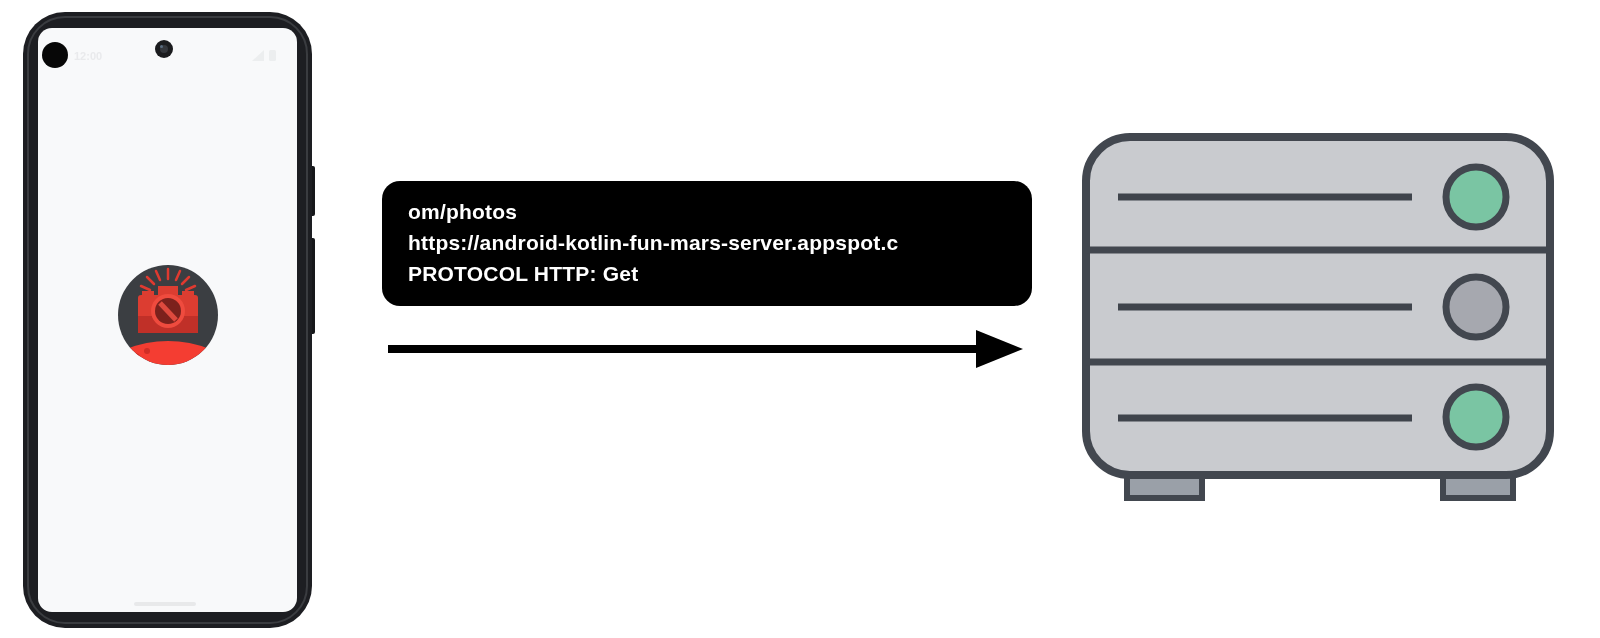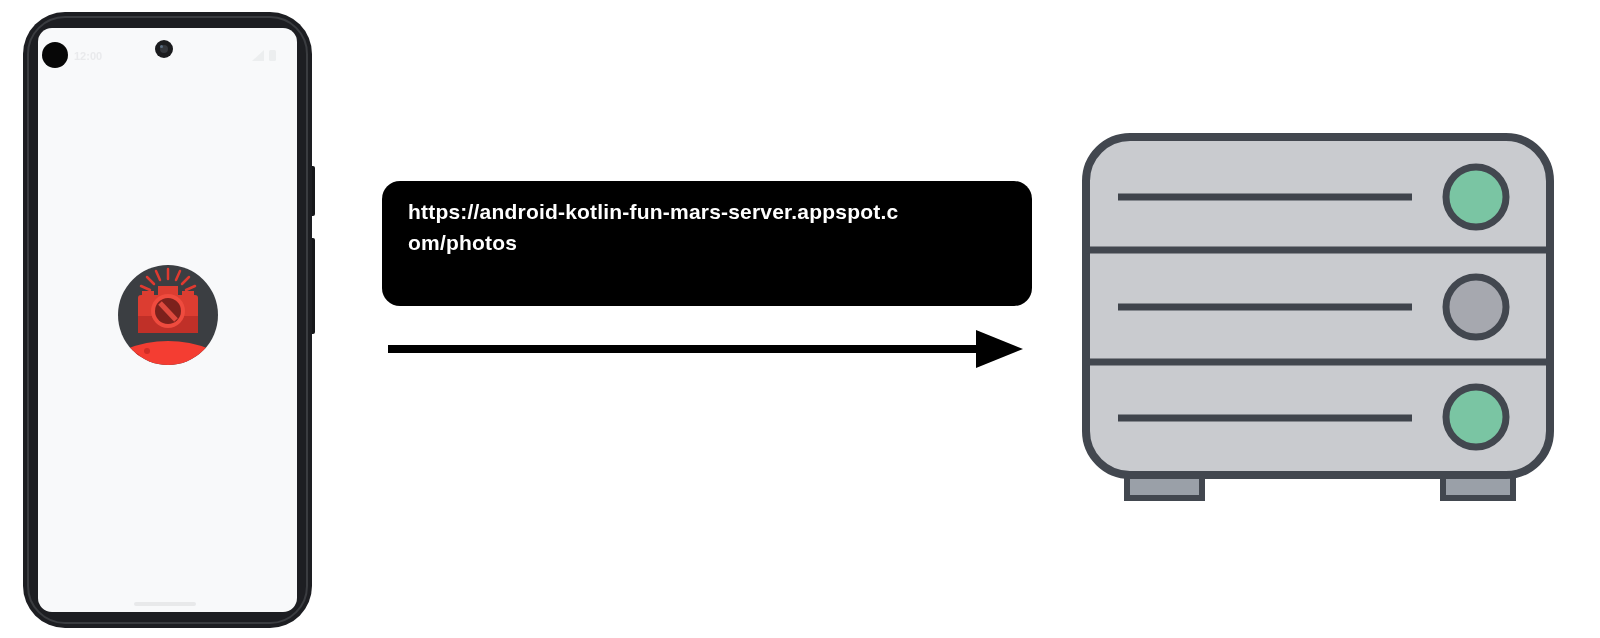--- a/index.html
+++ b/index.html
@@ -84,22 +84,23 @@
         <circle cx="148" cy="301" r="17" fill="#ef4b3e"></circle>
         <circle cx="148" cy="301" r="13" fill="#7c211c"></circle>
         <line x1="140" y1="293" x2="156" y2="310" stroke="#de4a3e" stroke-width="5"></line>
       </g>
     </g>
 
     <rect x="114" y="592" width="62" height="4" rx="2" fill="#e8e9ea"></rect>
   </svg>
 
   <div class="abs request-box">
+    <div class="line">om/photos</div>
     <div class="line">https://android-kotlin-fun-mars-server.appspot.c</div>
-    <div class="line">om/photos</div>
+    <div class="line">PROTOCOL HTTP: Get</div>
   </div>
 
   <svg class="abs" style="left:378px;top:324px;" width="655" height="50" viewBox="0 0 655 50">
     <line x1="10" y1="25" x2="602" y2="25" stroke="#000000" stroke-width="8"></line>
     <polygon points="598,6 645,25 598,44" fill="#000000"></polygon>
   </svg>
 
   <svg class="abs" style="left:1082px;top:133px;" width="472" height="372" viewBox="0 0 472 372">
 
     <rect x="45" y="336" width="75" height="29" fill="#9aa0a8" stroke="#42474f" stroke-width="6"></rect>

